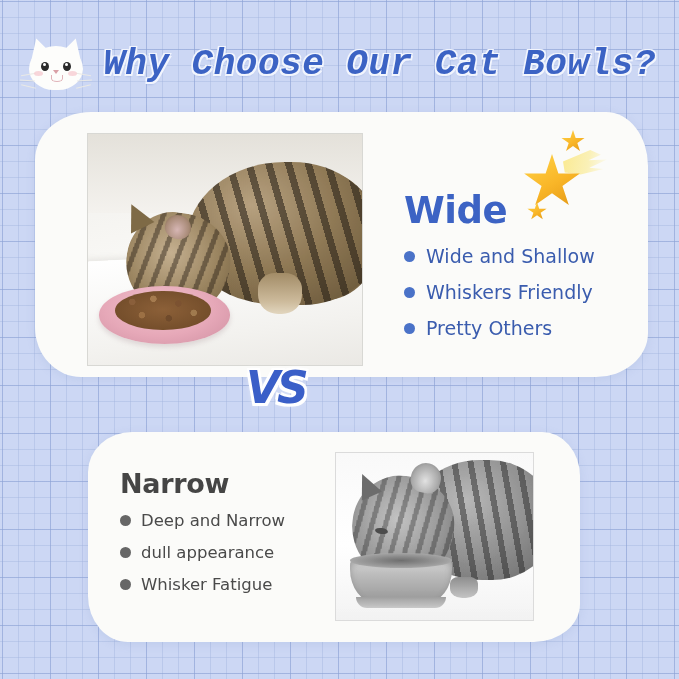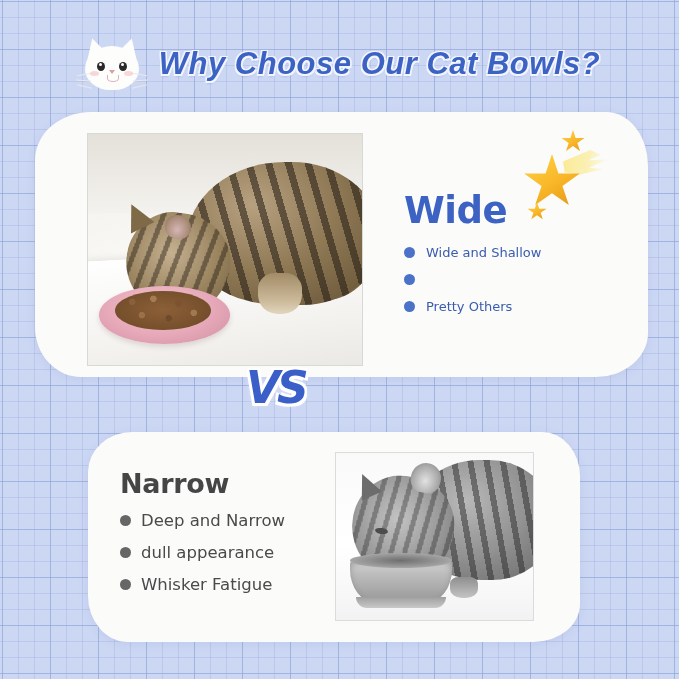--- a/index.html
+++ b/index.html
@@ -116,24 +116,24 @@
     background: #e9e9e6;
   }
   .whisker.l1 { left: -8px; top: 28px; transform: rotate(-9deg); }
   .whisker.l2 { left: -9px; top: 34px; transform: rotate(3deg); }
   .whisker.l3 { left: -8px; top: 40px; transform: rotate(14deg); }
   .whisker.r1 { right: -8px; top: 28px; transform: rotate(9deg); }
   .whisker.r2 { right: -9px; top: 34px; transform: rotate(-3deg); }
   .whisker.r3 { right: -8px; top: 40px; transform: rotate(-14deg); }
 
   #header-title {
-    font-family: Liberation Sans, sans-serif;
+    font-family: Liberation Mono, monospace;
     font-weight: bold;
     font-style: italic;
-    font-size: 31px;
+    font-size: 36px;
     letter-spacing: 0.5px;
     color: #3c63c4;
     white-space: nowrap;
     text-shadow:
       -1.5px -1.5px 0 #f2f5fd,
        1.5px -1.5px 0 #f2f5fd,
       -1.5px  1.5px 0 #f2f5fd,
        1.5px  1.5px 0 #f2f5fd,
        0 2.5px 2px rgba(60,99,196,0.20);
     text-align: center;
@@ -401,21 +401,21 @@
     line-height: 1;
     color: #3c63c4;
     margin: 0 0 16px 0;
     letter-spacing: -0.5px;
   }
   .ours-item {
     display: flex;
     align-items: center;
     gap: 11px;
     margin-bottom: 14px;
-    font-size: 13px;
+    font-size: 19px;
     color: #3a5cae;
     white-space: nowrap;
     font-family: "DejaVu Sans", sans-serif;
   }
   .ours-dot {
     width: 11px; height: 11px;
     border-radius: 50%;
     background: #4a72c8;
     flex: none;
   }
@@ -528,20 +528,21 @@
 
   <div id="ours-block">
     <div id="ours-title">Wide</div>
 
     <div class="ours-item">
       <span class="ours-dot"></span>
       <span>Wide and Shallow</span>
     </div>
     <div class="ours-item">
       <span class="ours-dot"></span>
+      <span>Whiskers Friendly</span>
     </div>
     <div class="ours-item">
       <span class="ours-dot"></span>
       <span>Pretty Others</span>
     </div>
   </div>
 
   <div id="vs-badge">VS</div>
 
   <div class="blob-card" id="others-card"></div>

